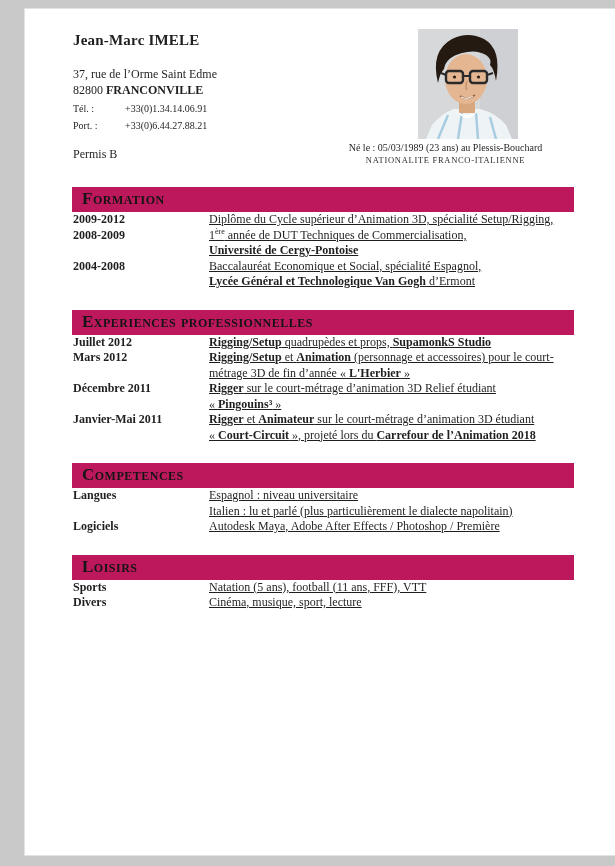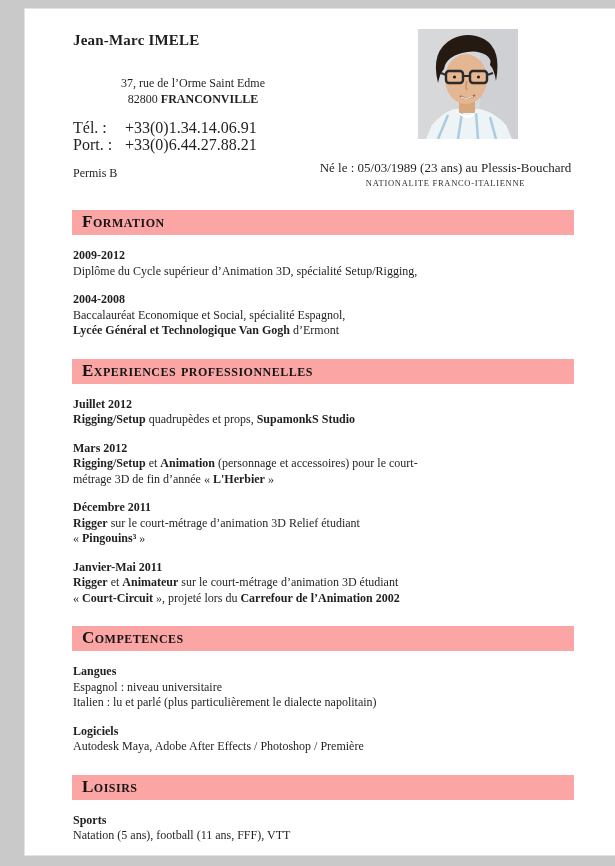--- a/index.html
+++ b/index.html
@@ -17,49 +17,49 @@
     background:#ffffff;
     border:1px solid #e3e3e3;
     box-sizing:border-box;
     padding:20px 44px 0 48px;
     overflow:hidden;
   }
   
   .header { display:flex; justify-content:space-between; }
   .header-left { width:250px; }
   .name { font-size:15px; font-weight:bold; letter-spacing:.2px; margin-top:3px; }
-  .address { margin-top:26px; font-size:12px; line-height:16px;text-align:center; }
+  .address { margin-top:17px; font-size:12px; line-height:16px; }
   .address b { font-weight:bold;font-family:Liberation Serif, serif; }
-  .contacts { margin-top:13px; font-size:16px; line-height:16.5px; }
+  .contacts { margin-top:3px; font-size:10px; line-height:16.5px; }
   .contact-row { display:flex; }
   .c-label { width:52px; flex-shrink:0; }
   .permit { margin-top:13px; font-size:12px; }
   .header-right { width:276px; display:flex; flex-direction:column; align-items:center; }
   .photo { width:100px; height:110px; margin-left:44px; display:block; }
-  .birth { font-size:13px; margin-top:21px; white-space:nowrap; }
+  .birth { font-size:10px; margin-top:3px; white-space:nowrap; }
   .nationality { font-size:8.5px; letter-spacing:.7px; margin-top:2px; color:#2e2e2e; }
   
   section { margin-top:20px; }
   section:first-child { margin-top:22px; }
   .sec-bar {
-    background:#fca5a5;
+    background:#be185d;
     color:#141414;
     font-weight:bold;
     font-variant:small-caps;
     font-size:17px;
     letter-spacing:.5px;
     padding:2px 0 3px 10px;
     margin-left:-1px;
     width:502px;
     box-sizing:border-box;
   }
-  .row { display:flex; margin-top:13px; font-size:12px; line-height:15.5px;flex-direction:column; }
+  .row { display:flex; font-size:12px; line-height:15.5px; }
   .row:first-of-type { margin-top:15px; }
   .row-label { width:136px; flex-shrink:0; font-weight:bold; }
-  .row-desc { width:366px; }
+  .row-desc { width:366px;text-decoration:underline; }
   .row-desc .bold { font-weight:bold; }
   .row-desc sup { font-size:8px; line-height:0; }
 </style>
 </head>
 <body>
 
 <div class="page">
 
   <div class="header">
     <div class="header-left">
@@ -116,20 +116,27 @@
   <div id="sections">
       <section>
         <div class="sec-bar">Formation</div>
         <div class="row">
           <div class="row-label">2009-2012</div>
           <div class="row-desc">
             <div class="line"><span>Diplôme du Cycle supérieur d’Animation 3D, spécialité Setup/Rigging,</span></div>
           </div>
         </div>
         <div class="row">
+          <div class="row-label">2008-2009</div>
+          <div class="row-desc">
+            <div class="line"><span>1</span><sup>ère</sup><span> année de DUT Techniques de Commercialisation,</span></div>
+            <div class="line"><span class="bold">Université de Cergy-Pontoise</span></div>
+          </div>
+        </div>
+        <div class="row">
           <div class="row-label">2004-2008</div>
           <div class="row-desc">
             <div class="line"><span>Baccalauréat Economique et Social, spécialité Espagnol,</span></div>
             <div class="line"><span class="bold">Lycée Général et Technologique Van Gogh</span><span> d’Ermont</span></div>
           </div>
         </div>
       </section>
       <section>
         <div class="sec-bar">Experiences professionnelles</div>
         <div class="row">
@@ -149,21 +156,21 @@
           <div class="row-label">Décembre 2011</div>
           <div class="row-desc">
             <div class="line"><span class="bold">Rigger</span><span> sur le court-métrage d’animation 3D Relief étudiant</span></div>
             <div class="line"><span>« </span><span class="bold">Pingouins³</span><span> »</span></div>
           </div>
         </div>
         <div class="row">
           <div class="row-label">Janvier-Mai 2011</div>
           <div class="row-desc">
             <div class="line"><span class="bold">Rigger</span><span> et </span><span class="bold">Animateur</span><span> sur le court-métrage d’animation 3D étudiant</span></div>
-            <div class="line"><span>« </span><span class="bold">Court-Circuit</span><span> », projeté lors du </span><span class="bold">Carrefour de l’Animation 2002</span></div>
+            <div class="line"><span>« </span><span class="bold">Court-Circuit</span><span> », projeté lors du </span><span class="bold">Carrefour de l’Animation 2018</span></div>
           </div>
         </div>
       </section>
       <section>
         <div class="sec-bar">Competences</div>
         <div class="row">
           <div class="row-label">Langues</div>
           <div class="row-desc">
             <div class="line"><span>Espagnol : niveau universitaire</span></div>
             <div class="line"><span>Italien : lu et parlé (plus particulièrement le dialecte napolitain)</span></div>

